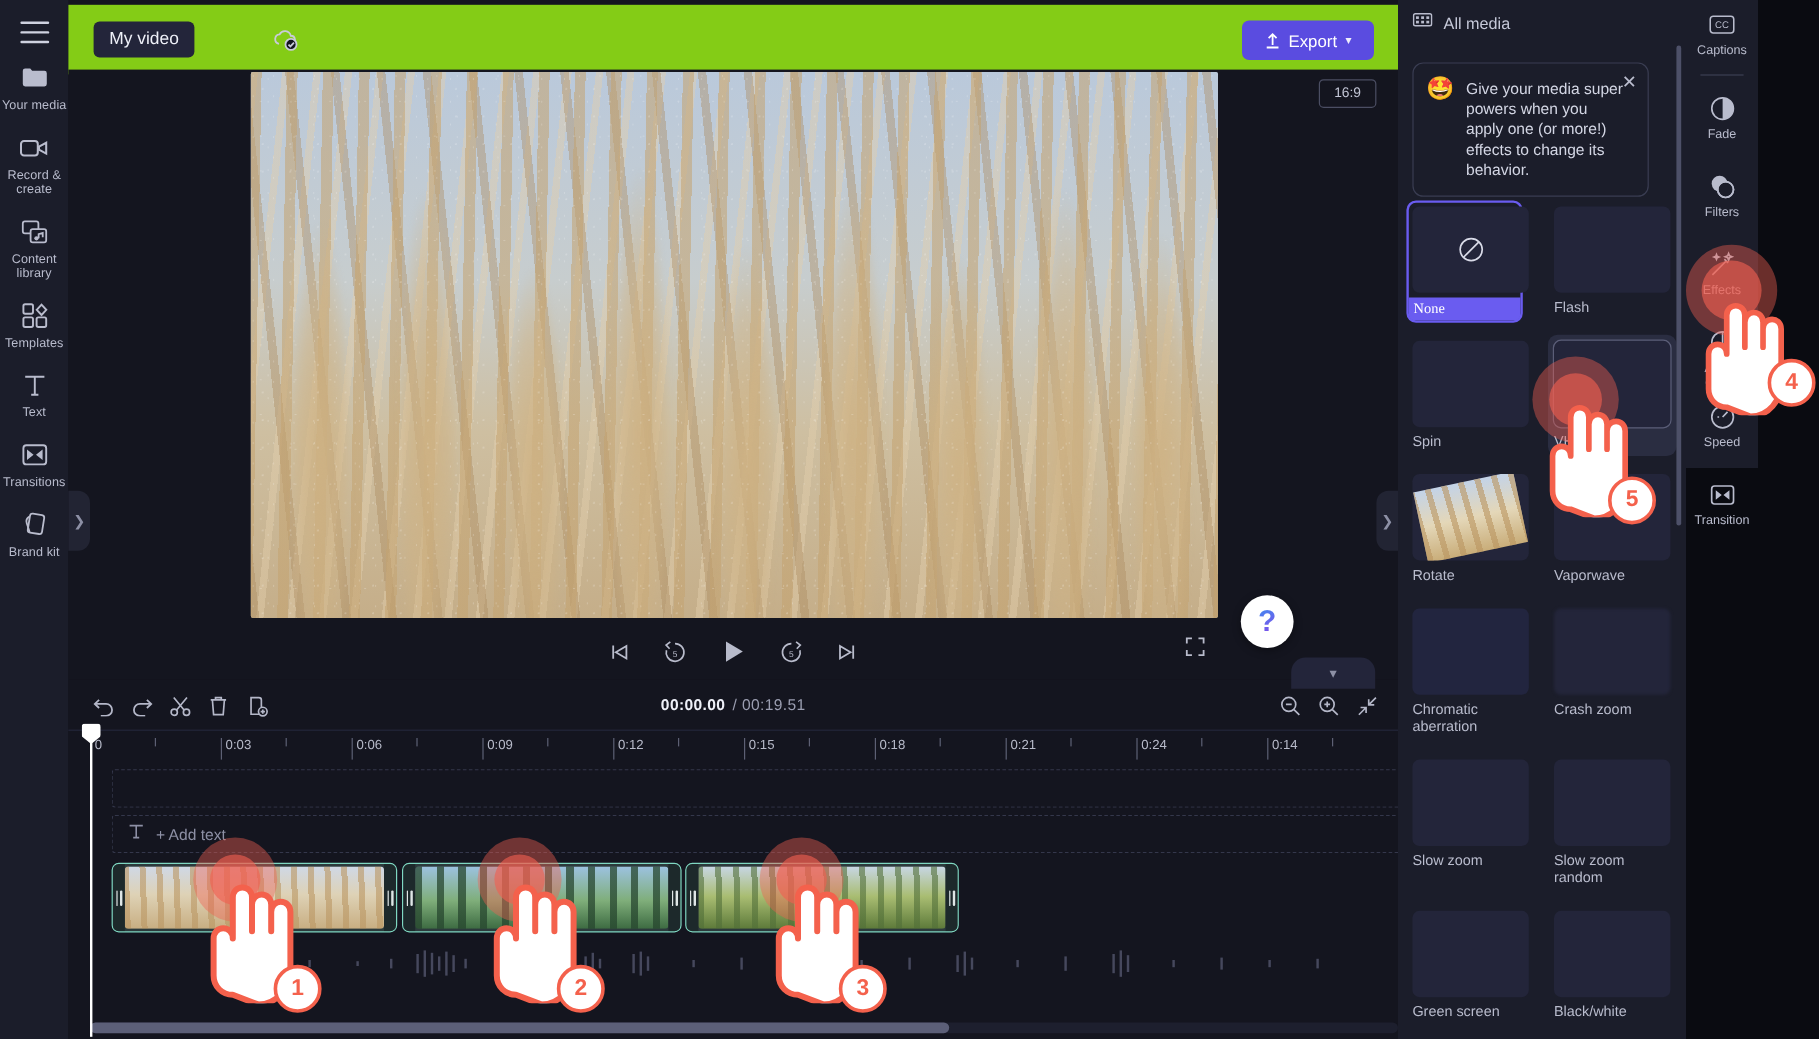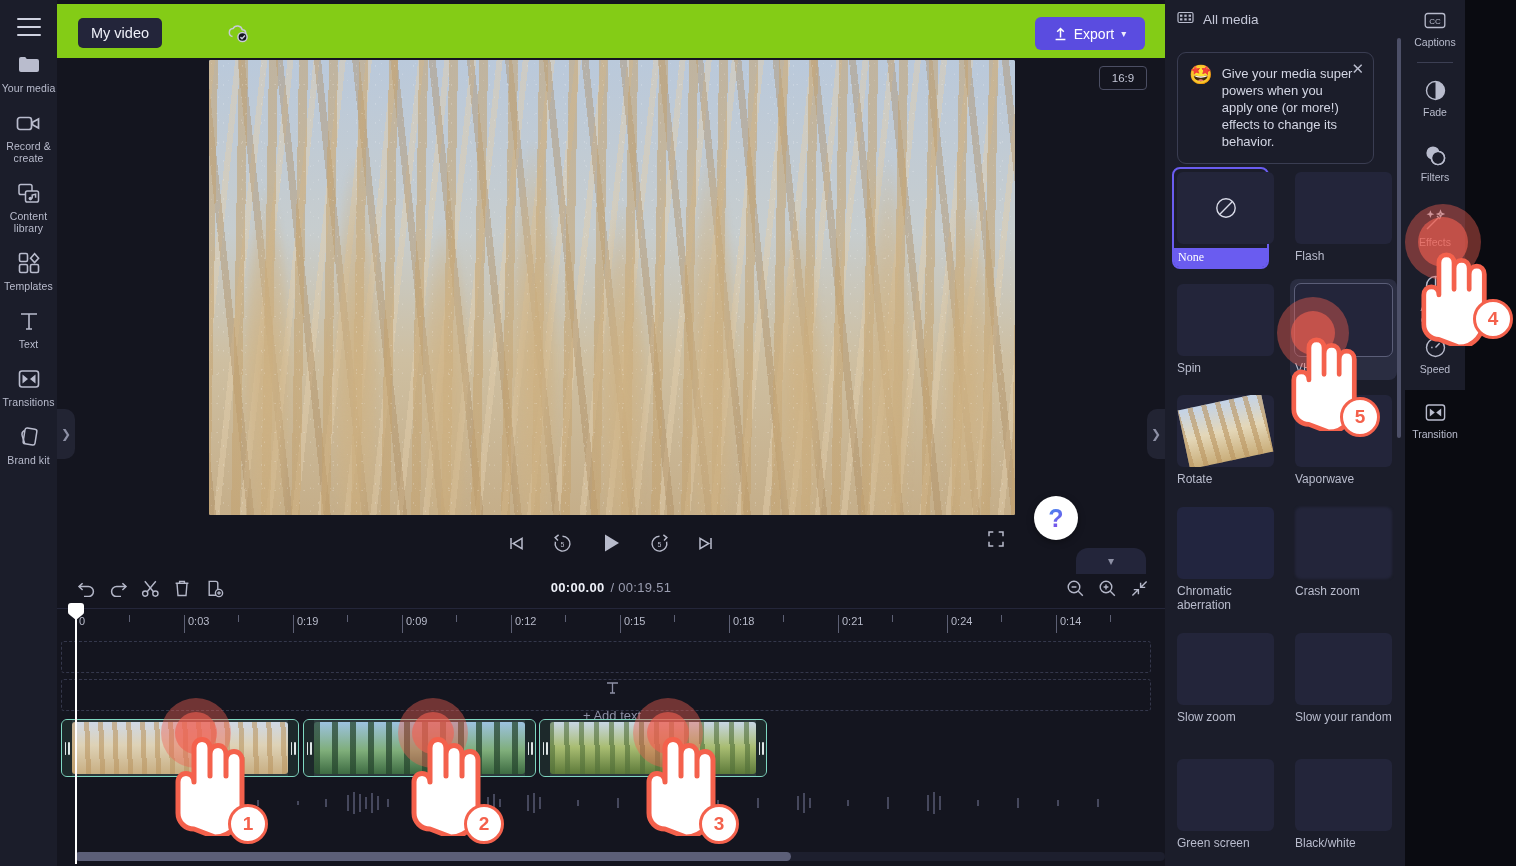--- a/index.html
+++ b/index.html
@@ -125,21 +125,21 @@
   .time-cur { color:#eef0f8; font-weight:700; }
   .time-tot { color:#9a9db0; }
 
   .ruler { position:absolute; left:0; top:43px; width:1108px; height:28px; }
   .tick { position:absolute; top:6px; width:1px; background:#5d6074; }
   .tick.major { height:18px; }
   .tick.minor { height:7px; }
   .tick-lb { position:absolute; top:6px; font-size:11px; color:#b7bac9; white-space:nowrap; }
 
   .tracks { position:absolute; left:0; top:71px; width:1108px; height:210px; }
-  .track-row { position:absolute; left:4px; width:1090px; border:1px dashed #34374b; border-radius:3px;flex-direction:column; }
+  .track-row { position:absolute; left:36px; width:1090px; border:1px dashed #34374b; border-radius:3px; }
   .tr-text { top:42px; height:32px; display:flex; align-items:center; padding-left:12px; gap:9px; cursor:pointer; }
   .tr-video { top:82px; height:58px; border:none; }
   .tr-audio { top:150px; height:32px; display:flex; align-items:center; padding-left:12px; gap:8px; cursor:pointer; }
   .tr-top { top:4px; height:32px; }
   .add-lb { font-size:13px; color:#8d90a5; }
 
   .clip {
     position:absolute; top:0; height:58px; border-radius:6px;
     border:1.5px solid #7fd8c2; overflow:hidden; cursor:pointer;
     background:#2c3a3c;
@@ -474,21 +474,21 @@
     </div>
 
     <div class="ruler">
       <div class="tick major" style="left:18px"></div>
       <div class="tick-lb" style="left:22px">0</div>
       <div class="tick minor" style="left:72px"></div>
       <div class="tick major" style="left:127px"></div>
       <div class="tick-lb" style="left:131px">0:03</div>
       <div class="tick minor" style="left:181px"></div>
       <div class="tick major" style="left:236px"></div>
-      <div class="tick-lb" style="left:240px">0:19</div>
+      <div class="tick-lb" style="left:240px">0:06</div>
       <div class="tick minor" style="left:290px"></div>
       <div class="tick major" style="left:345px"></div>
       <div class="tick-lb" style="left:349px">0:09</div>
       <div class="tick minor" style="left:399px"></div>
       <div class="tick major" style="left:454px"></div>
       <div class="tick-lb" style="left:458px">0:12</div>
       <div class="tick minor" style="left:508px"></div>
       <div class="tick major" style="left:563px"></div>
       <div class="tick-lb" style="left:567px">0:15</div>
       <div class="tick minor" style="left:617px"></div>
@@ -683,21 +683,21 @@
         <div class="thumb t-crash"></div>
         <div class="lb">Crash zoom</div>
       </div>
 
       <div class="eff" style="left:0;top:461px">
         <div class="thumb t-slow"></div>
         <div class="lb">Slow zoom</div>
       </div>
       <div class="eff" style="left:118px;top:461px;width:100px">
         <div class="thumb t-slow"></div>
-        <div class="lb">Slow your random</div>
+        <div class="lb">Slow zoom random</div>
       </div>
 
       <div class="eff" style="left:0;top:587px">
         <div class="thumb t-green"></div>
         <div class="lb">Green screen</div>
       </div>
       <div class="eff" style="left:118px;top:587px">
         <div class="thumb t-bw"></div>
         <div class="lb">Black/white</div>
       </div>

